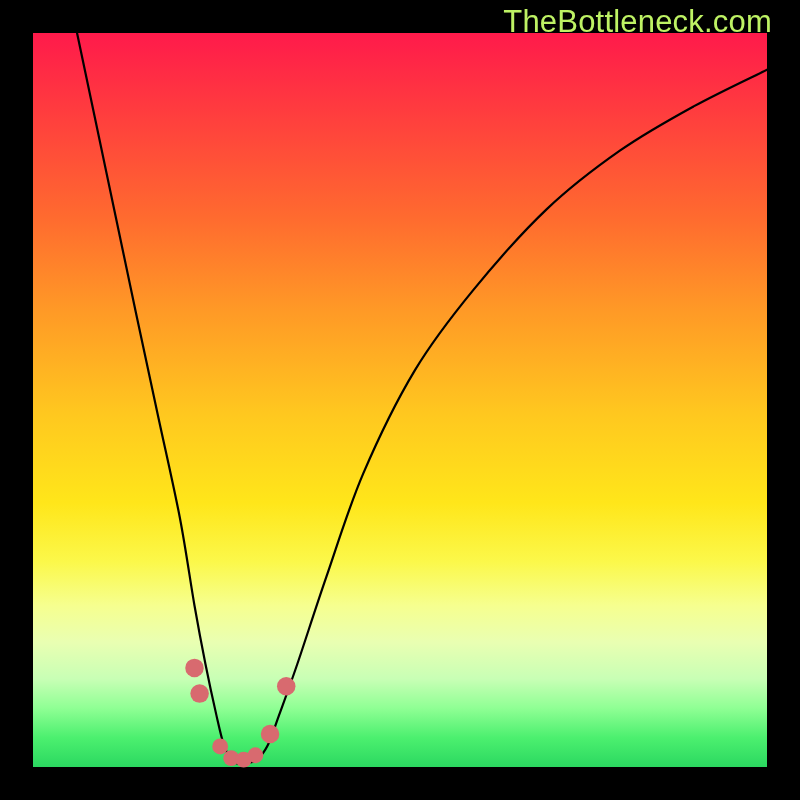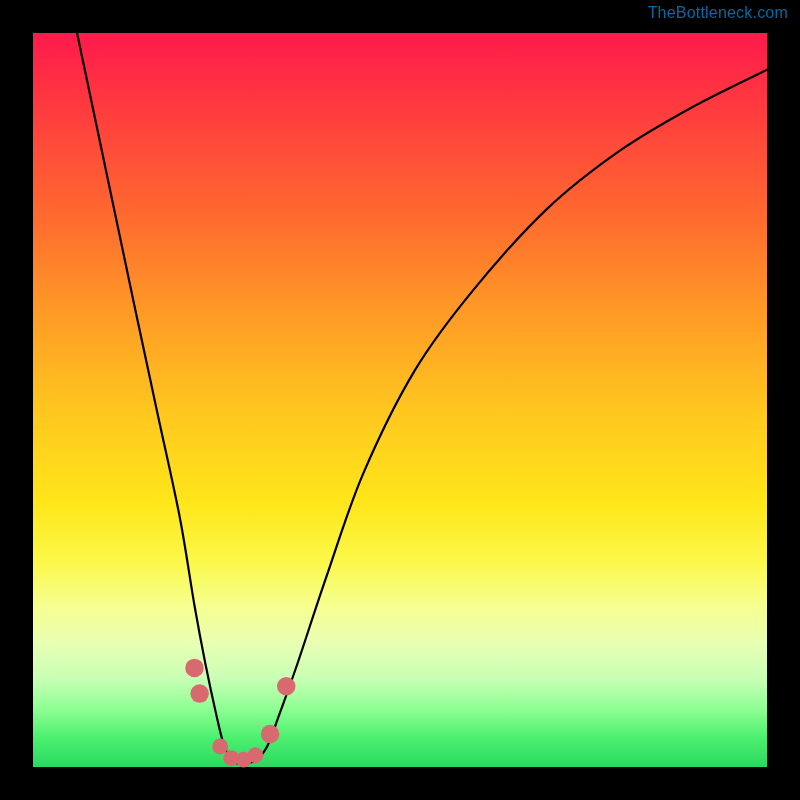--- a/index.html
+++ b/index.html
@@ -39,24 +39,24 @@
       #e9ffb2 83%,
       #c8ffb5 88%,
       #8fff94 92%,
       #4cf06f 96%,
       #2bd860 100%
     );
   }
   .watermark {
     position: absolute;
     top: 4px;
-    right: 12px;
-    font-size: 16px;
+    right: 28px;
+    font-size: 31px;
     font-weight: 500;
-    color: #0369a1;
+    color: #bef264;
     font-family: Arial, Helvetica, sans-serif;
     letter-spacing: 0.2px;
   }
   svg.curve {
     position: absolute;
     left: 33px;
     top: 33px;
     width: 734px;
     height: 734px;
     overflow: visible;

